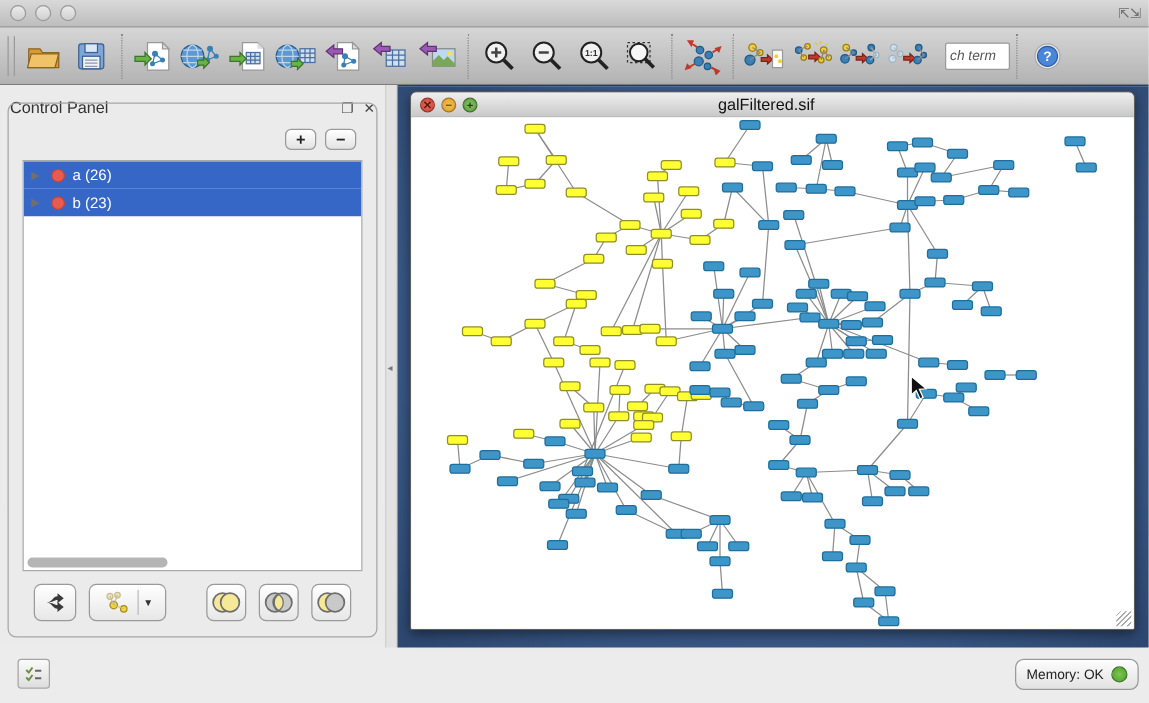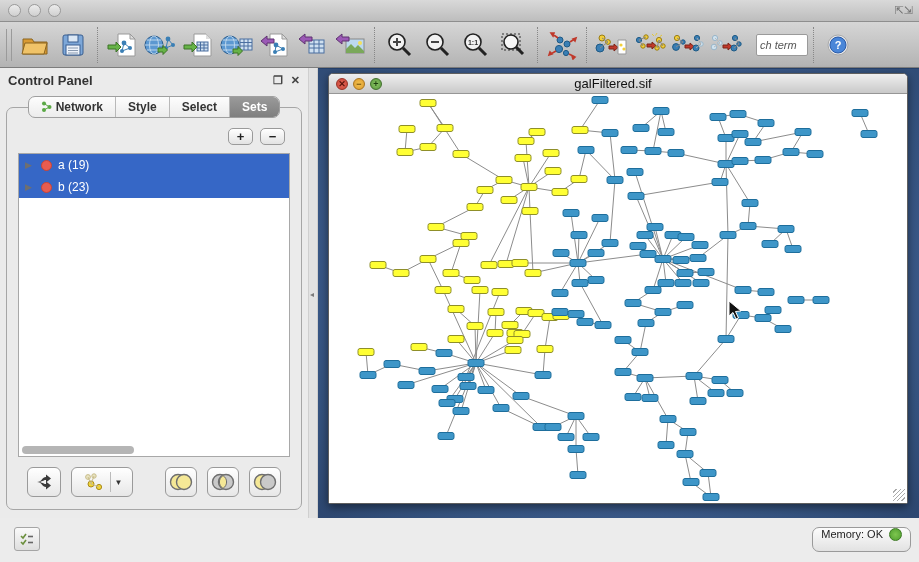--- a/index.html
+++ b/index.html
@@ -18,21 +18,21 @@
   .grip { width:6px; height:32px; border-left:1px solid #9a9a9a; border-right:1px solid #9a9a9a; margin:0 4px 0 2px; }
   .tbtn { width:38px; height:38px; display:flex; align-items:center; justify-content:center; flex:0 0 auto; }
   .tsep { width:0; height:36px; border-left:1px dotted #878787; margin:0 5px; flex:0 0 auto; }
   .search { width:52px; height:22px; border:1px solid #9a9a9a; background:#fff; font-style:italic; font-size:11px; color:#555; padding:0 3px; border-radius:2px;margin-left:12px; }
 
   
   .mainrow { flex:1; display:flex; min-height:0; }
 
   
   .cpanel { width:308px; background:#ebebeb; display:flex; flex-direction:column; }
-  .cp-head { height:25px; display:flex; align-items:center; padding:0 8px; font-size:13px; color:#333;font-weight:bold; }
+  .cp-head { height:25px; display:flex; align-items:flex-end; padding:0 8px; font-size:13px; color:#333; }
   .cp-head .sp { flex:1; }
   .cp-hbtn { color:#444; font-size:11px; margin-left:8px; cursor:default; }
   .cp-tabs { display:flex; justify-content:center; margin:3px 0 0 0; height:22px; position:relative; z-index:2; }
   .seg { display:flex; border:1px solid #9f9f9f; border-radius:7px; overflow:hidden; background:linear-gradient(#fdfdfd,#ececec); height:22px; }
   .seg .tab { padding:0 12px; font-size:12px; font-weight:bold; color:#333; display:flex; align-items:center; gap:4px; border-right:1px solid #b9b9b9; }
   .seg .tab:last-child { border-right:none; }
   .seg .tab.active { background:linear-gradient(#9a9a9a,#7f7f7f); color:#fff; }
   .cp-box { margin:-11px 6px 8px 6px; padding-top:14px; border:1px solid #a6a6a6; border-radius:7px; flex:1; display:flex; flex-direction:column; min-height:0; }
   .pm-row { display:flex; justify-content:flex-end; gap:7px; padding:6px 16px 4px 0; }
   .pmbtn { width:25px; height:17px; border:1px solid #9a9a9a; border-radius:5px; background:linear-gradient(#ffffff,#e3e3e3); font-size:13px; font-weight:bold; color:#222; line-height:14px; text-align:center; }
@@ -68,21 +68,21 @@
   .canvas { flex:1; position:relative; overflow:hidden; background:#fff; }
   .canvas svg.net { position:absolute; left:0; top:0; }
   .grip2 { position:absolute; right:2px; bottom:2px; width:12px; height:12px; background:
      repeating-linear-gradient(135deg, transparent 0 2px, #aaa 2px 3px); }
   .cursor { position:absolute; left:399px; top:206px; }
 
   
   .statusbar { height:44px; background:#ececec; display:flex; align-items:flex-start; padding:9px 8px 0 14px; }
   .taskbtn { width:26px; height:24px; border:1px solid #a5a5a5; border-radius:3px; background:linear-gradient(#fafafa,#dedede); display:flex; align-items:center; justify-content:center; }
   .sb-sp { flex:1; }
-  .membtn { height:25px; border:1px solid #9a9a9a; border-radius:7px; background:linear-gradient(#fdfdfd,#e2e2e2); display:flex; gap:6px; padding:0 8px; font-size:11px; color:#222; }
+  .membtn { height:25px; border:1px solid #9a9a9a; border-radius:7px; background:linear-gradient(#fdfdfd,#e2e2e2); display:flex; align-items:center; gap:6px; padding:0 8px; font-size:11px; color:#222; }
   .memdot { width:13px; height:13px; border-radius:50%; background:radial-gradient(#7ec64f,#4e9e2e); border:1px solid #3c7a22; }
 </style>
 </head>
 <body>
 
 <div class="app">
 
   <div class="titlebar">
     <div class="lights">
       <div class="light"></div>
@@ -285,53 +285,31 @@
 
   <div class="mainrow">
 
     <div class="cpanel">
       <div class="cp-head">
         <span>Control Panel</span>
         <span class="sp"></span>
         <span class="cp-hbtn">❐</span>
         <span class="cp-hbtn">✕</span>
       </div>
-      <div class="cp-tabs">
-        <div class="seg">
-          <div class="tab">
-            <svg width="11" height="12">
-                <circle cx="3" cy="2.5" r="2" fill="#5aa845"></circle>
-                <circle cx="3" cy="9" r="2" fill="#5aa845"></circle>
-                <circle cx="8.5" cy="6" r="2" fill="#5aa845"></circle>
-                <path d="M3 2.5 L8.5 6 L3 9" stroke="#5aa845" fill="none"></path>
-              </svg>
-            <span>Network</span>
-          </div>
-          <div class="tab">
-              <span>Style</span>
-            </div>
-          <div class="tab">
-              <span>Select</span>
-            </div>
-          <div class="tab active">
-              <span>Sets</span>
-            </div>
-        </div>
-      </div>
       <div class="cp-box">
         <div class="pm-row">
           <button class="pmbtn">+</button>
           <button class="pmbtn">−</button>
         </div>
         <div class="setlist">
 
           <div class="setrow sel">
               <span class="tri">▶</span>
               <span class="dot"></span>
-              <span>a (19)</span>
+              <span>a (26)</span>
             </div>
             <div class="setrow sel">
               <span class="tri">▶</span>
               <span class="dot"></span>
               <span>b (23)</span>
             </div>
             <div class="hthumb"></div>
         </div>
         <div class="cp-btnrow">
           <div class="cbtn w1">

